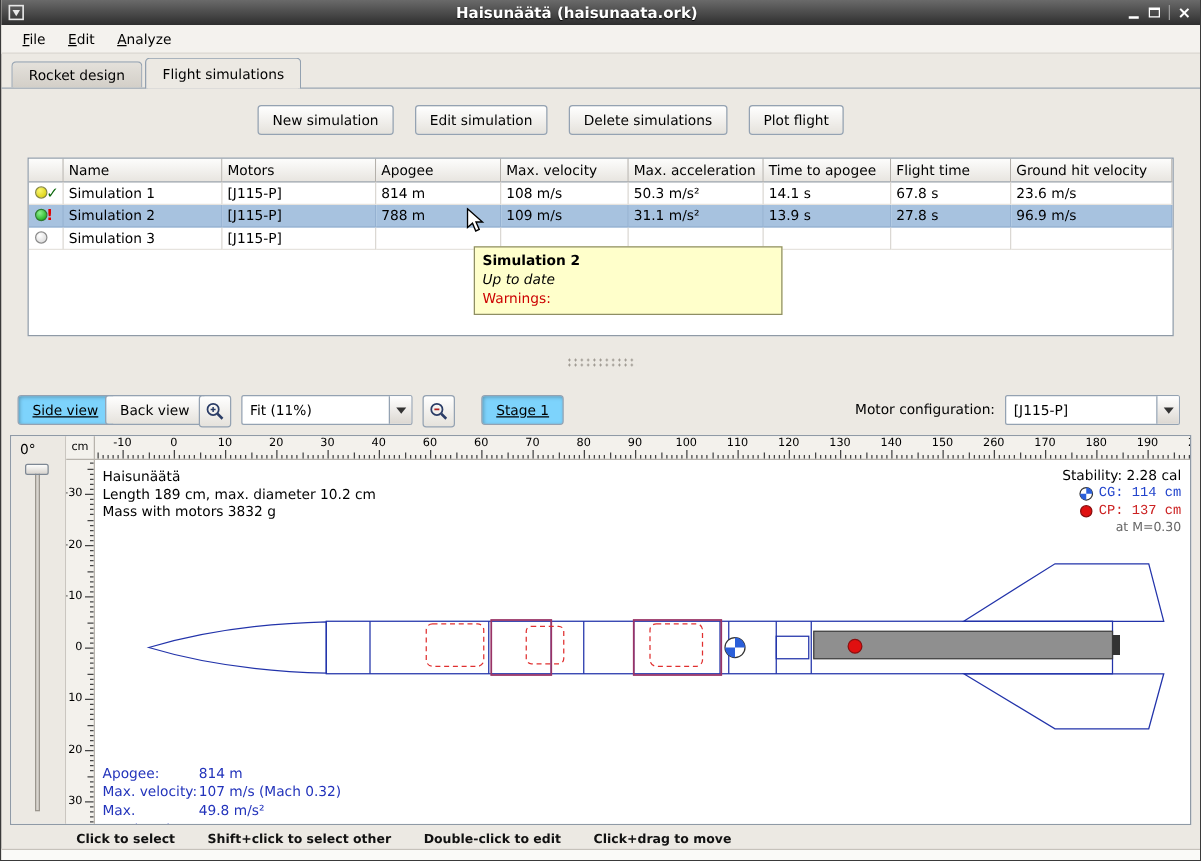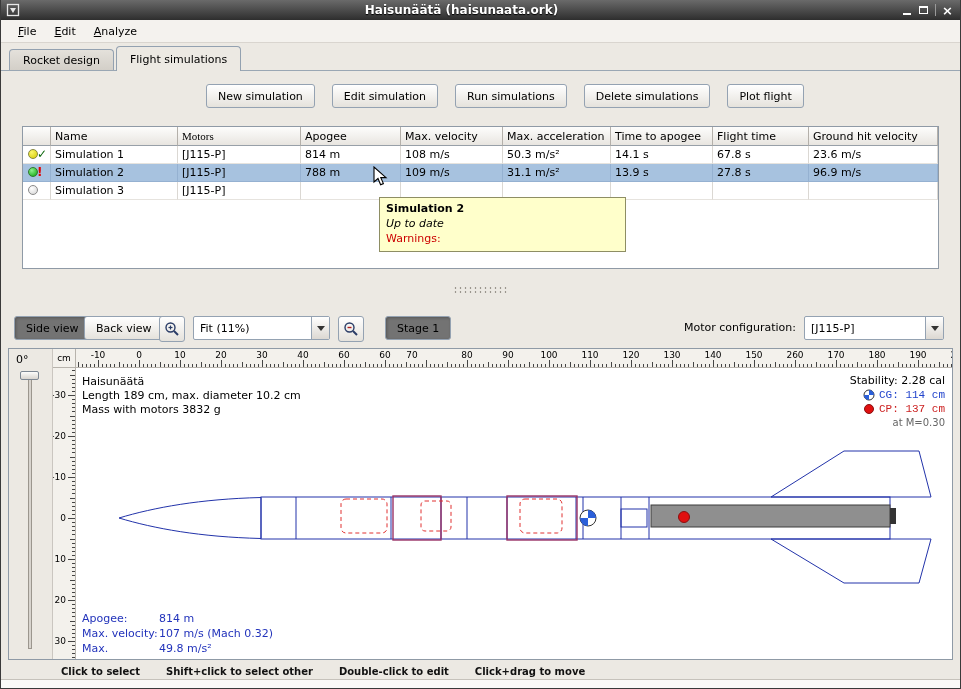--- a/index.html
+++ b/index.html
@@ -29,21 +29,21 @@
   .tabstrip { position:absolute; left:0; top:46px; right:0; height:25px;
     display:flex; align-items:flex-end; padding-left:8px; border-bottom:1px solid #9aa7b4; }
   .tab { border:1px solid #93a1b0; border-bottom:none; border-radius:4px 4px 0 0;
     padding:0 13px; display:flex; align-items:center; margin-right:2px; white-space:nowrap; }
   .tab.unselected { height:21px; background:linear-gradient(#e4e1db,#d3cfc8); }
   .tab.selected { height:25px; background:#ece9e3; position:relative; top:1px; z-index:2; }
   
   .btn { display:inline-flex; align-items:center; justify-content:center; height:24px; padding:0 11px;
     background:linear-gradient(#ffffff,#e5e2dc); border:1px solid #94a2b2; border-radius:3px;
     font-size:11px; white-space:nowrap; cursor:default; }
-  .btn.toggled { background:#737373; box-shadow:inset 1px 1px 3px rgba(0,0,0,0.25); }
+  .btn.toggled { background:#7dd3fc; box-shadow:inset 1px 1px 3px rgba(0,0,0,0.25);text-decoration:underline; }
   .icon-btn { width:26px; height:26px; padding:0; }
   .simbuttons { position:absolute; left:205px; top:84px; display:flex; gap:17px; }
   
   .tablewrap { position:absolute; left:21px; top:126px; width:917px; height:143px;
     background:#fff; border:1px solid #8f9aa6; overflow:hidden; }
   .thead { display:flex; }
   .th { height:19px; display:flex; align-items:center; padding:0 4px;
     background:linear-gradient(#fdfdfc,#e8e5e0); border-right:1px solid #b4b0aa;
     border-bottom:1px solid #98a0a8; overflow:hidden; white-space:nowrap; }
   .trow { display:flex; }
@@ -153,30 +153,29 @@
         <span>Rocket design</span>
       </div>
     <div class="tab selected">
         <span>Flight simulations</span>
       </div>
   </div>
 
   <div class="simbuttons">
       <div class="btn">New simulation</div>
       <div class="btn">Edit simulation</div>
-      <div class="btn">Run simulations</div>
       <div class="btn">Delete simulations</div>
       <div class="btn">Plot flight</div>
     </div>
 
   <div class="tablewrap">
     <div class="thead">
         <div class="th" style="width: 28px;"></div>
         <div class="th" style="width: 127px;">Name</div>
-        <div class="th" style="width: 123px; font-family: Liberation Serif, serif;">Motors</div>
+        <div class="th" style="width: 123px;">Motors</div>
         <div class="th" style="width: 100px;">Apogee</div>
         <div class="th" style="width: 102px;">Max. velocity</div>
         <div class="th" style="width: 108px;">Max. acceleration</div>
         <div class="th" style="width: 102px;">Time to apogee</div>
         <div class="th" style="width: 96px;">Flight time</div>
         <div class="th" style="width: 129px;">Ground hit velocity</div>
       </div>
     <div id="tbody">
         <div class="trow">
           <div class="td status" style="width: 28px;">
@@ -497,21 +496,21 @@
         <div class="htick" style="left: 870.7px; height: 3px;"></div>
         <div class="htick" style="left: 874.8px; height: 3px;"></div>
         <div class="hlabel" style="left: 22px;">-10</div>
         <div class="hlabel" style="left: 63px;">0</div>
         <div class="hlabel" style="left: 104px;">10</div>
         <div class="hlabel" style="left: 145px;">20</div>
         <div class="hlabel" style="left: 186px;">30</div>
         <div class="hlabel" style="left: 227px;">40</div>
         <div class="hlabel" style="left: 268px;">60</div>
         <div class="hlabel" style="left: 309px;">60</div>
-        <div class="hlabel" style="left: 336px;">70</div>
+        <div class="hlabel" style="left: 350px;">70</div>
         <div class="hlabel" style="left: 391px;">80</div>
         <div class="hlabel" style="left: 432px;">90</div>
         <div class="hlabel" style="left: 473px;">100</div>
         <div class="hlabel" style="left: 514px;">110</div>
         <div class="hlabel" style="left: 555px;">120</div>
         <div class="hlabel" style="left: 596px;">130</div>
         <div class="hlabel" style="left: 637px;">140</div>
         <div class="hlabel" style="left: 678px;">150</div>
         <div class="hlabel" style="left: 719px;">260</div>
         <div class="hlabel" style="left: 760px;">170</div>

